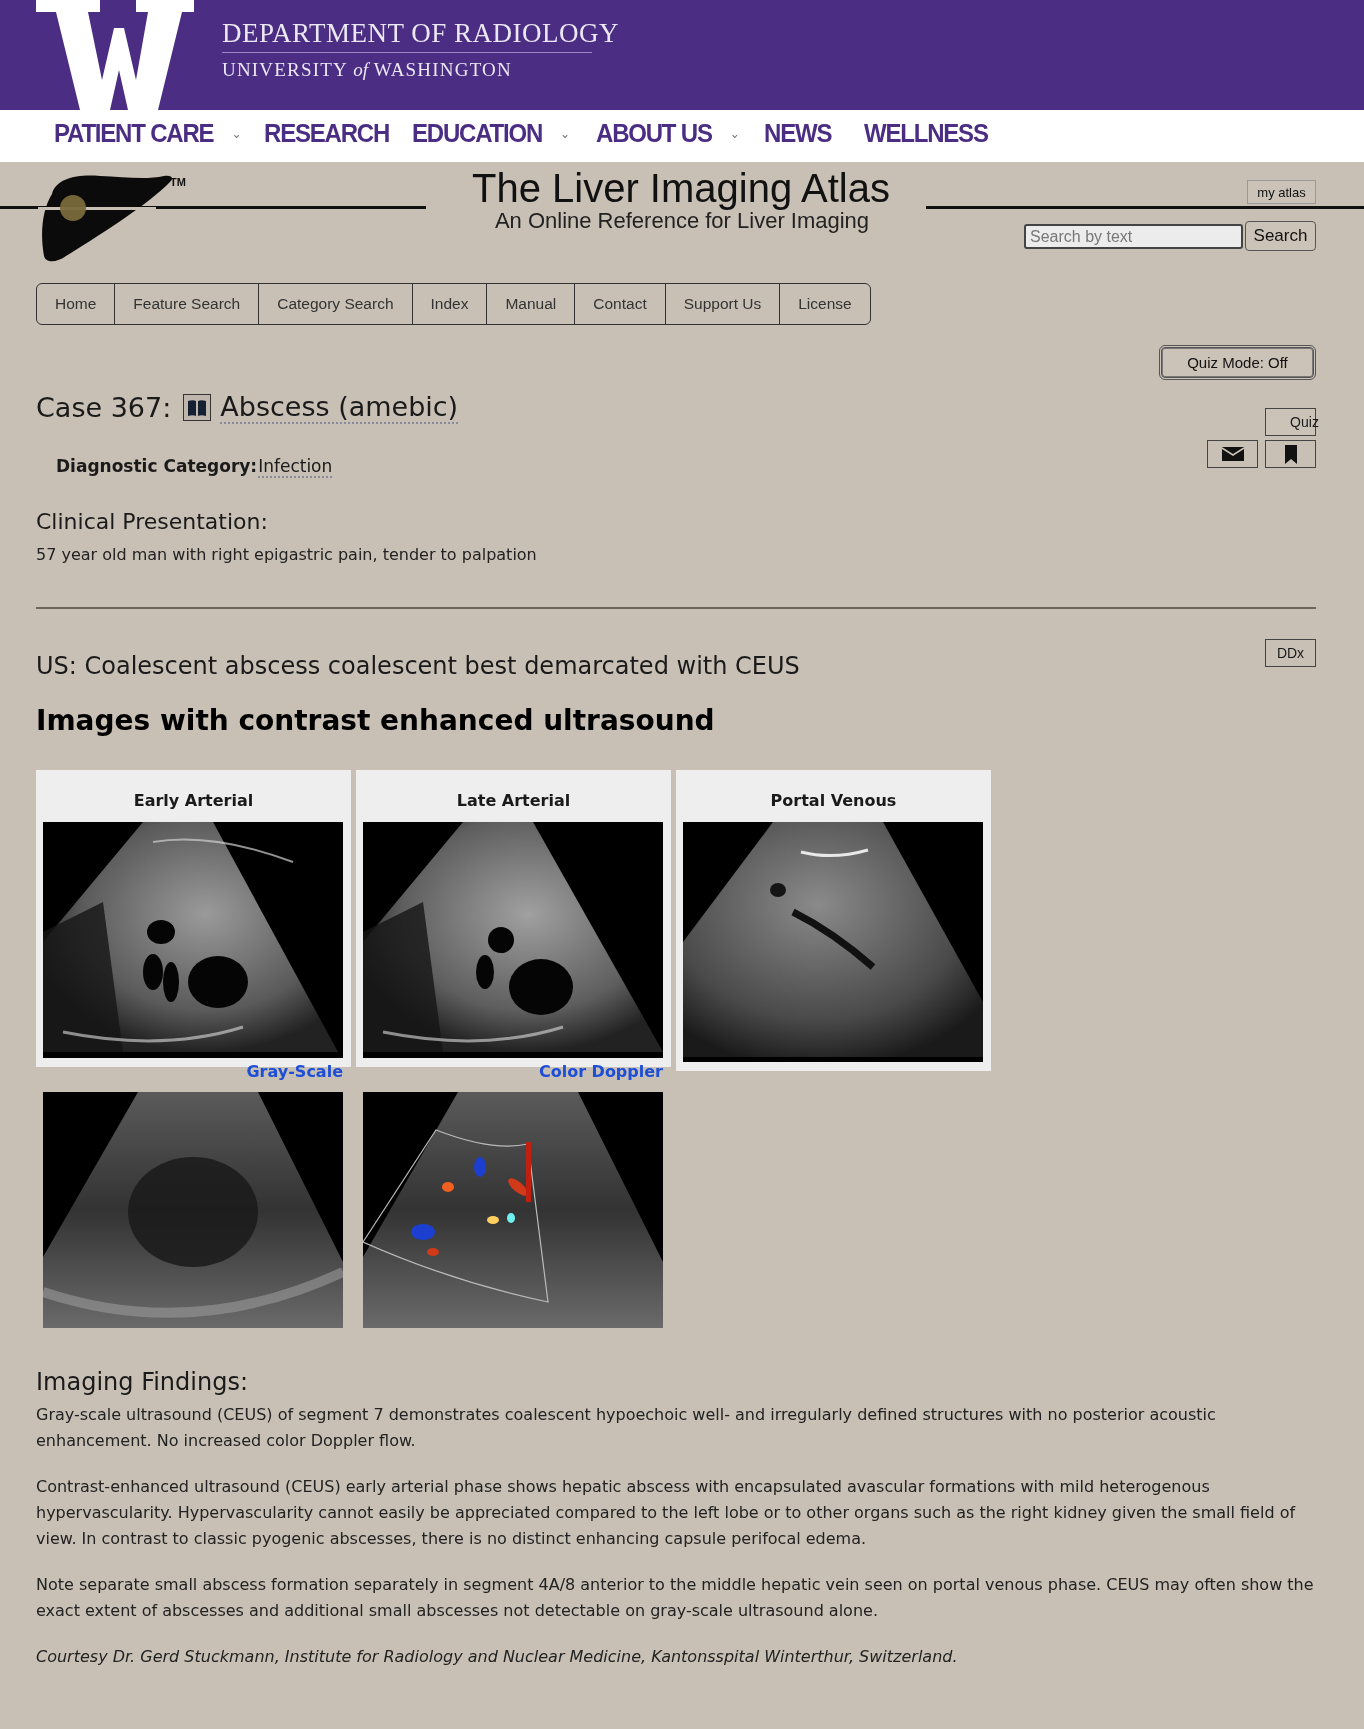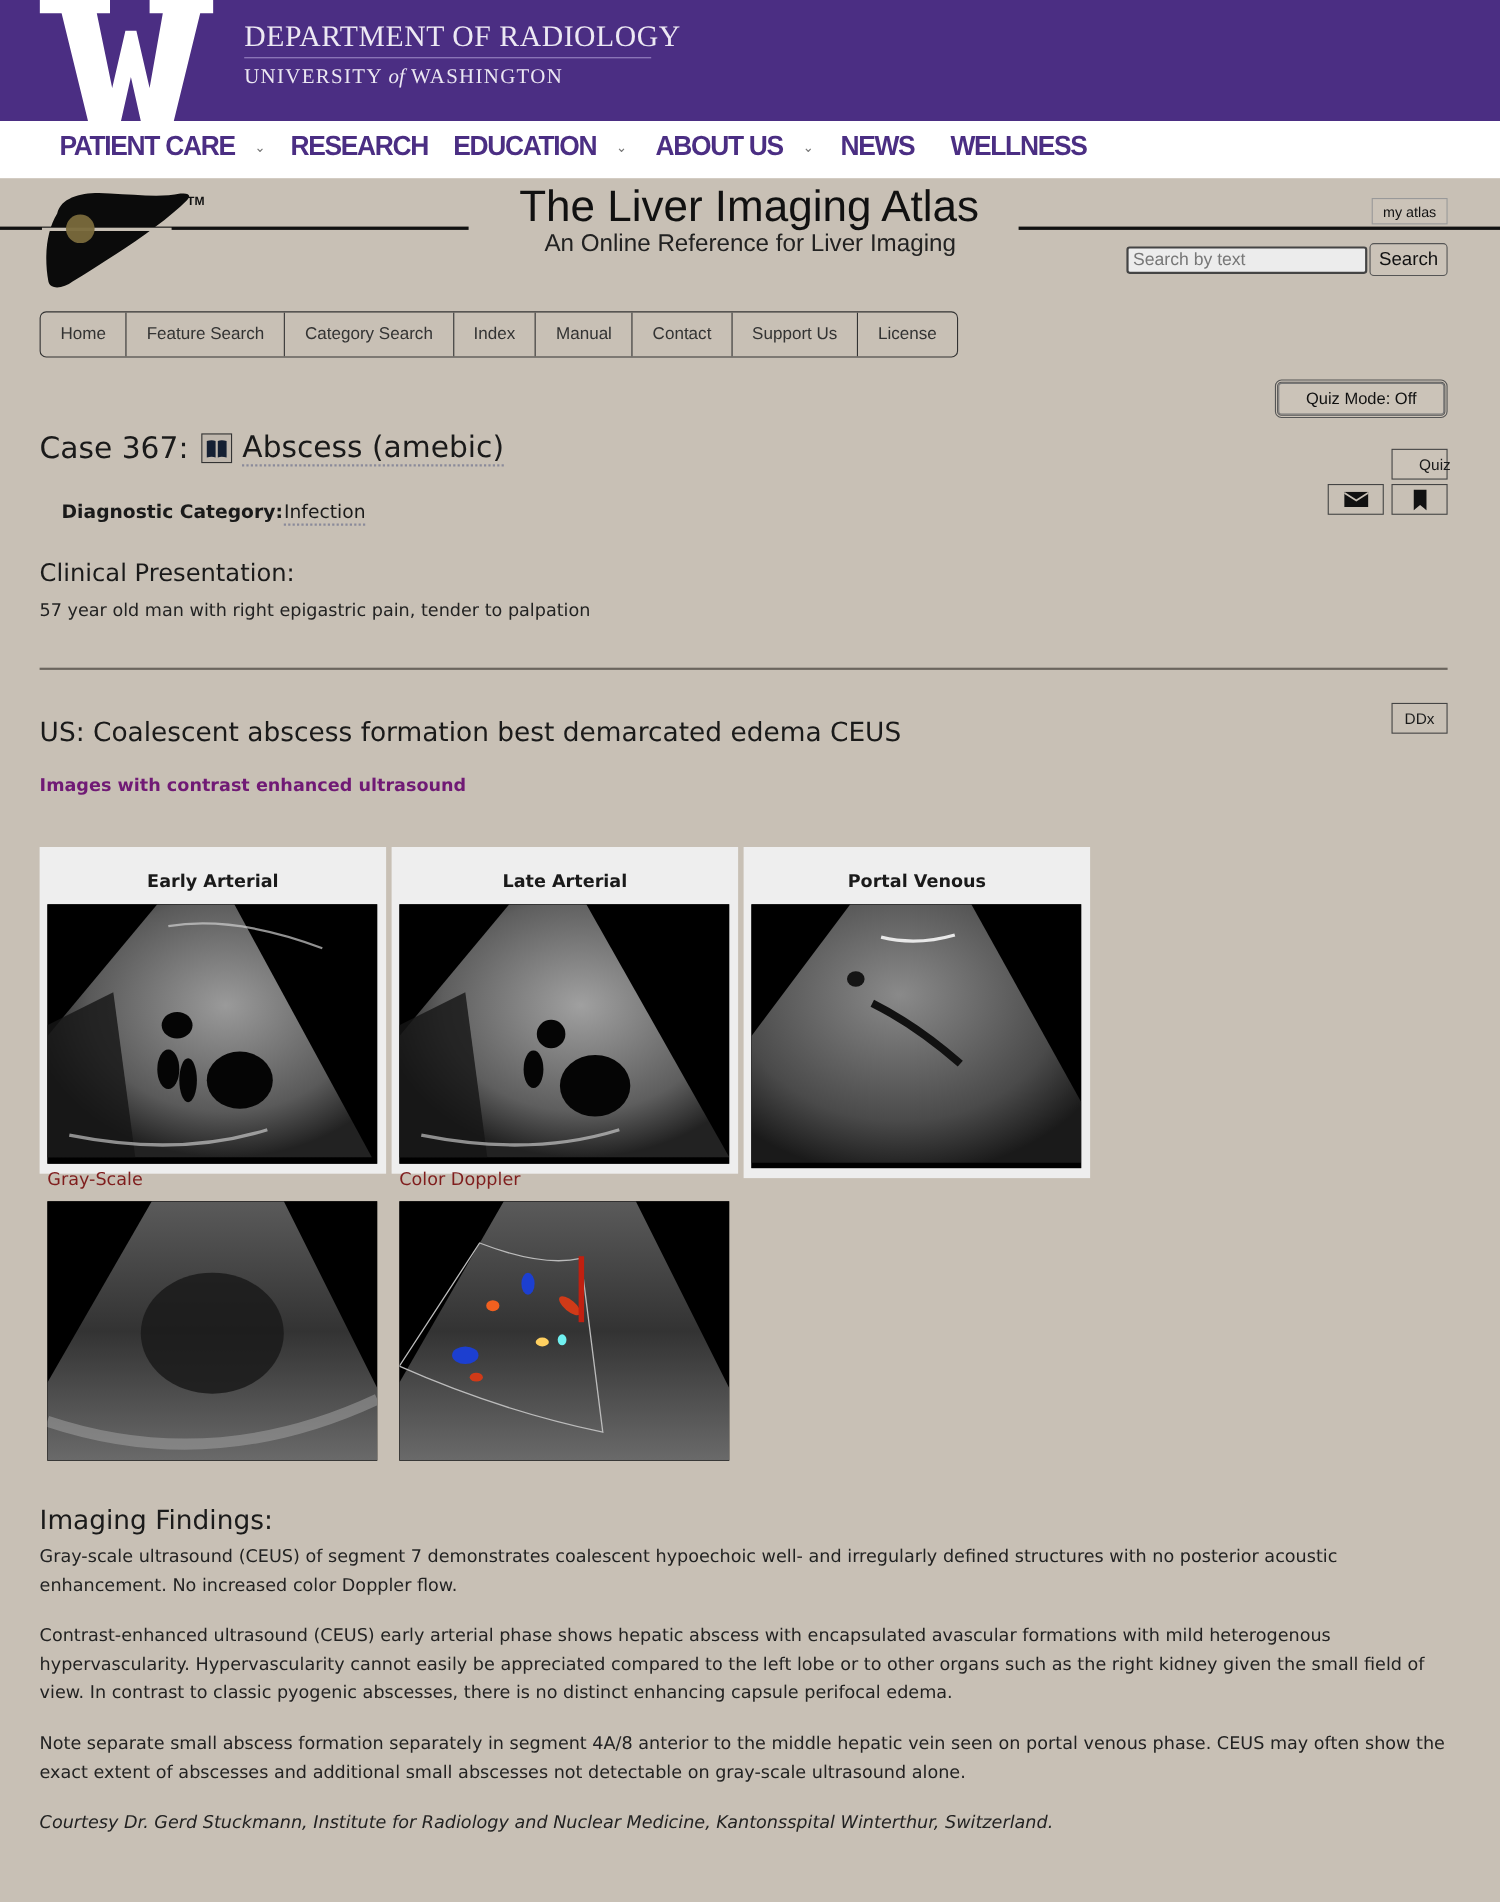--- a/index.html
+++ b/index.html
@@ -50,28 +50,28 @@
   .diag-row { position: absolute; left: 56px; top: 456px; font-size: 17px; display: flex; align-items: baseline; white-space: nowrap; }
   .diag-label { font-weight: bold; margin-right: 1px; }
   .diag-value { border-bottom: 2px dotted #8a8a9a; cursor: pointer; }
 
   .section-h { position: absolute; left: 36px; font-size: 22px; font-weight: normal; color: #1a1a1a; white-space: nowrap; }
   .body-text { position: absolute; left: 36px; width: 1290px; font-size: 16px; line-height: 26px; color: #222; }
 
   .hr { position: absolute; left: 36px; top: 607px; width: 1280px; height: 2px; background: #6b655e; }
   .ddx-btn { position: absolute; left: 1265px; top: 639px; width: 51px; height: 28px; border: 1px solid #444; display: flex; align-items: center; justify-content: center; font-size: 14px; cursor: pointer; font-family: "Liberation Sans", sans-serif; }
 
-  .subsection-h { position: absolute; left: 36px; top: 704px; font-size: 16px; font-weight: bold; color: #701a75; white-space: nowrap; }
+  .subsection-h { position: absolute; left: 36px; top: 704px; font-size: 28px; font-weight: bold; color: #000000; white-space: nowrap; }
 
   
   .panel { position: absolute; background: #eeeeee; margin-top: 35px; }
   .panel-label { position: absolute; left: 0; width: 100%; text-align: center; font-size: 16px; font-weight: bold; color: #1a1a1a; }
   .us-img { position: absolute; background: #000; overflow: hidden; }
   .us-img svg { display: block; width: 100%; height: 100%; }
-  .plain-label { position: absolute; text-align: left; font-size: 16px; font-weight: normal; color: #7f1d1d; }
+  .plain-label { position: absolute; text-align: right; font-size: 16px; font-weight: bold; color: #1d4ed8; }
 
   .findings p { margin-bottom: 20px; }
   .courtesy { font-style: italic; }
 </style>
 </head>
 <body>
 
 <div class="uw-header">
   <svg class="uw-w" viewBox="0 0 158 110">
     <path d="M0,0 H64 V12 H52 L66,80 L78,28 H88 L100,80 L112,12 H100 V0 H158 V12 H146 L122,110 H92 L83,70 L74,110 H44 L20,12 H0 Z" fill="#ffffff"></path>
@@ -162,21 +162,21 @@
 <div class="diag-row">
   <span class="diag-label">Diagnostic Category:</span>
   <span class="diag-value">Infection</span>
 </div>
 
 <div class="section-h" style="top:509px">Clinical Presentation:</div>
 <div class="body-text" style="top:542px">57 year old man with right epigastric pain, tender to palpation</div>
 
 <div class="hr"></div>
 
-<div class="section-h" style="top:652px; font-size:24px;">US: Coalescent abscess formation best demarcated edema CEUS</div>
+<div class="section-h" style="top:652px; font-size:24px;">US: Coalescent abscess coalescent best demarcated with CEUS</div>
 <div class="ddx-btn">DDx</div>
 <div class="subsection-h">Images with contrast enhanced ultrasound</div>
 
 <div class="panel" style="left:36px; top:735px; width:315px; height:297px;">
   <div class="panel-label" style="top:21px">Early Arterial</div>
   <div class="us-img" style="left:7px; top:52px; width:300px; height:236px;">
     <svg viewBox="0 0 300 236" preserveAspectRatio="none">
       <defs>
         <radialGradient id="g1" cx="0.55" cy="0.4" r="0.6">
             <stop offset="0" stop-color="#9a9a9a"></stop>

